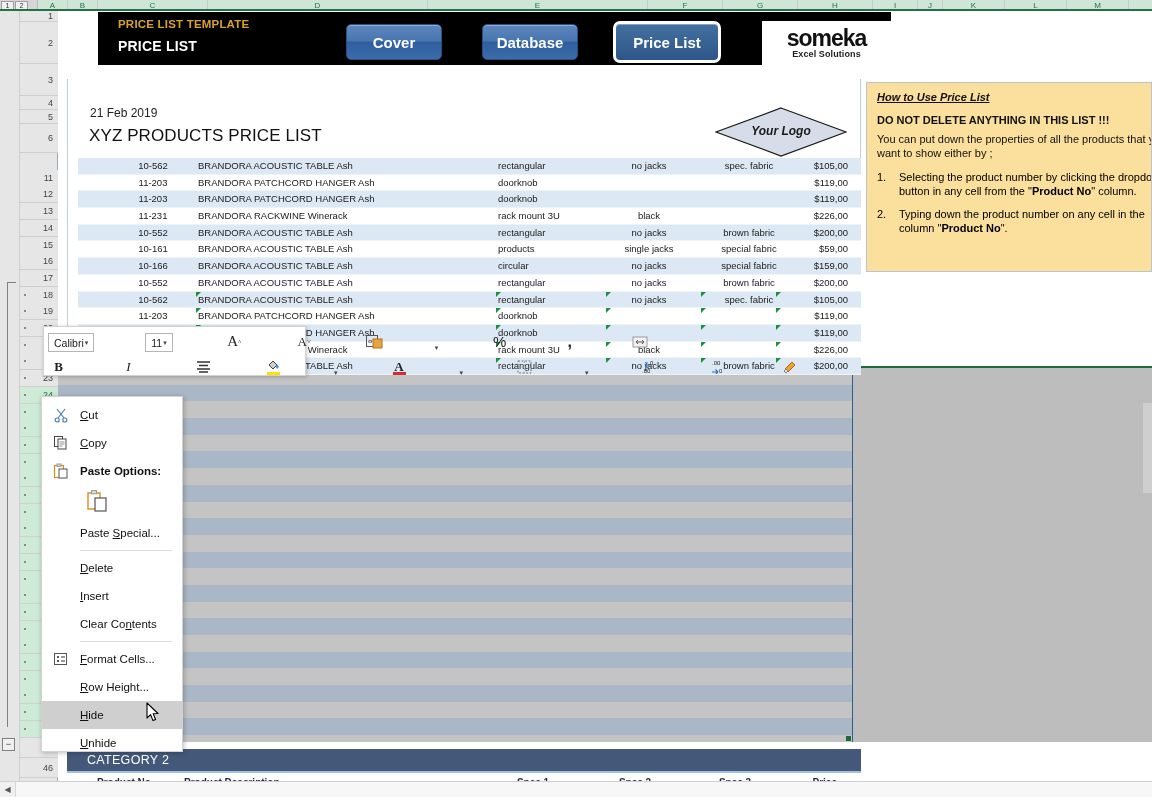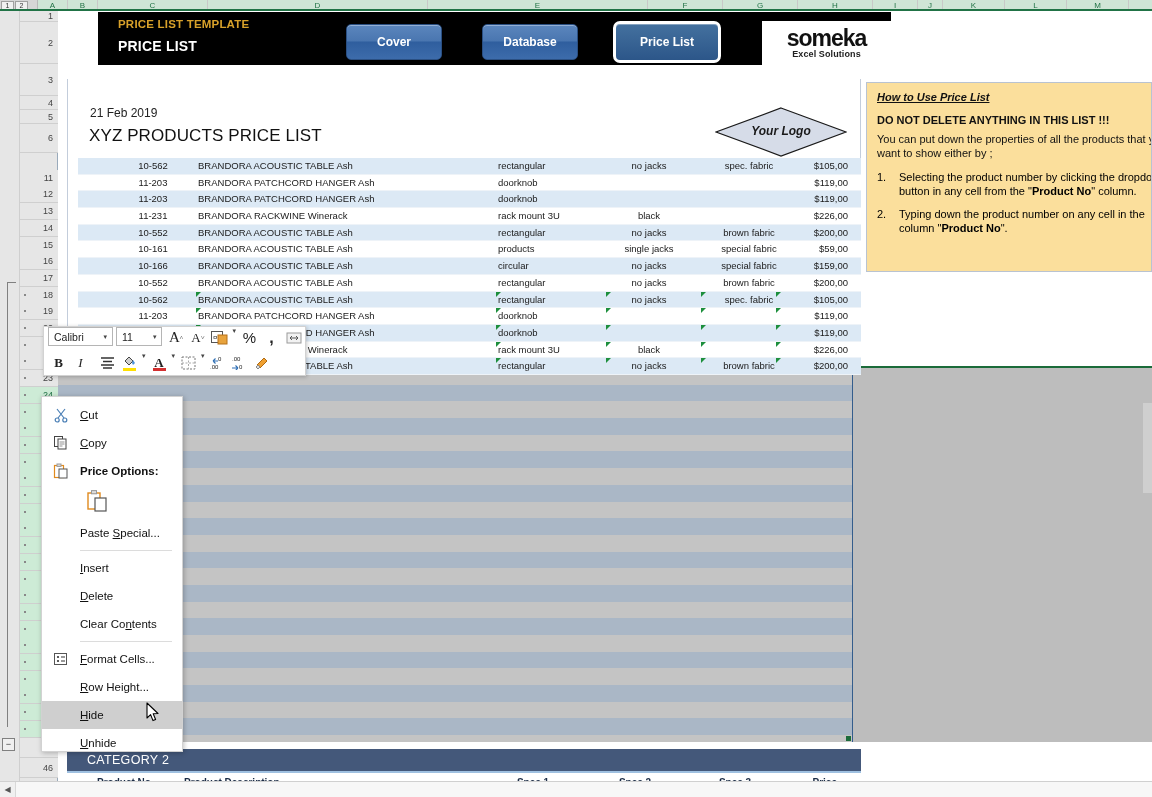--- a/index.html
+++ b/index.html
@@ -102,21 +102,21 @@
     letter-spacing: .2px;
   }
   .tpl-title {
     position: absolute; left: 20px; top: 26px;
     color: #ffffff; font-weight: bold; font-size: 14px;
     letter-spacing: .2px;
   }
   .navbtn {
     position: absolute; top: 12px; height: 36px;
     border-radius: 5px;
-    color: #fff; font-weight: bold; font-size: 12px;
+    color: #fff; font-weight: bold; font-size: 15px;
     display: flex; align-items: center; justify-content: center;
     background: linear-gradient(180deg, #5b86bd 0%, #4a76b0 47%, #2f5e9e 50%, #3d6cab 100%);
     border: 1px solid #2a4f82;
     box-shadow: inset 0 1px 0 rgba(255,255,255,.35);
   }
   .navbtn.b1 { left: 248px; width: 96px; }
   .navbtn.b2 { left: 384px; width: 96px; }
   .navbtn.b3 {
     left: 515px; width: 108px; top: 9px; height: 42px;
     border: 3px solid #ffffff; border-radius: 7px;
@@ -269,21 +269,21 @@
 
   
   .mini-toolbar {
     position: absolute; left: 43px; top: 326px;
     width: 263px; height: 50px;
     background: #ffffff;
     border: 1px solid #d2d2d2;
     box-shadow: 1px 1px 4px rgba(0,0,0,.22);
     z-index: 60;
   }
-  .mt-row { display: flex; align-items: flex-start; height: 25px; padding-left: 4px; }
+  .mt-row { display: flex; align-items: flex-end; height: 25px; padding-left: 4px; gap: 48px; }
   .mt-combo {
     height: 19px; border: 1px solid #b5b5b5; background: #fff;
     display: flex; align-items: center; font-size: 10.5px; color: #222;
     padding: 0 2px 0 5px; margin-right: 3px;
   }
   .mt-combo.font { width: 70px; }
   .mt-combo.size { width: 50px; }
   .mt-combo .cv { flex: 1; }
   .mt-btn {
     min-width: 21px; height: 21px; margin-right: 1px;
@@ -864,41 +864,41 @@
         <div class="lbl"><u>C</u>opy</div>
       </div>
       <div class="ctx-item hdr">
         <div class="ic">
           <svg width="16" height="17" viewBox="0 0 16 17">
             <rect x="1.5" y="2.5" width="9" height="12" fill="#fff" stroke="#e08a1e" stroke-width="1.2"></rect>
             <rect x="4" y="1" width="4" height="2.4" fill="#ddd" stroke="#999"></rect>
             <rect x="6" y="6" width="8" height="9" fill="#fff" stroke="#555"></rect>
           </svg>
         </div>
-        <div class="lbl">Price Options:</div>
+        <div class="lbl">Paste Options:</div>
       </div>
       <div class="ctx-paste-icons">
         <div><svg width="22" height="24" viewBox="0 0 22 24">
             <rect x="2" y="4" width="12" height="16" fill="#fff" stroke="#e08a1e" stroke-width="1.4"></rect>
             <rect x="5.5" y="1.6" width="5" height="3.2" fill="#ddd" stroke="#999"></rect>
             <rect x="9" y="9" width="11" height="13" fill="#fff" stroke="#555" stroke-width="1.2"></rect>
           </svg></div>
       </div>
       <div class="ctx-item">
         <div class="ic"></div>
         <div class="lbl">Paste <u>S</u>pecial...</div>
       </div>
       <div class="ctx-sep"></div>
       <div class="ctx-item">
         <div class="ic"></div>
-        <div class="lbl"><u>I</u>nsert</div>
+        <div class="lbl"><u>D</u>elete</div>
       </div>
       <div class="ctx-item">
         <div class="ic"></div>
-        <div class="lbl"><u>D</u>elete</div>
+        <div class="lbl"><u>I</u>nsert</div>
       </div>
       <div class="ctx-item">
         <div class="ic"></div>
         <div class="lbl">Clear Co<u>n</u>tents</div>
       </div>
       <div class="ctx-sep"></div>
       <div class="ctx-item">
         <div class="ic">
           <svg width="16" height="16" viewBox="0 0 16 16">
             <rect x="1.5" y="2.5" width="12" height="11" fill="#fff" stroke="#555"></rect>

